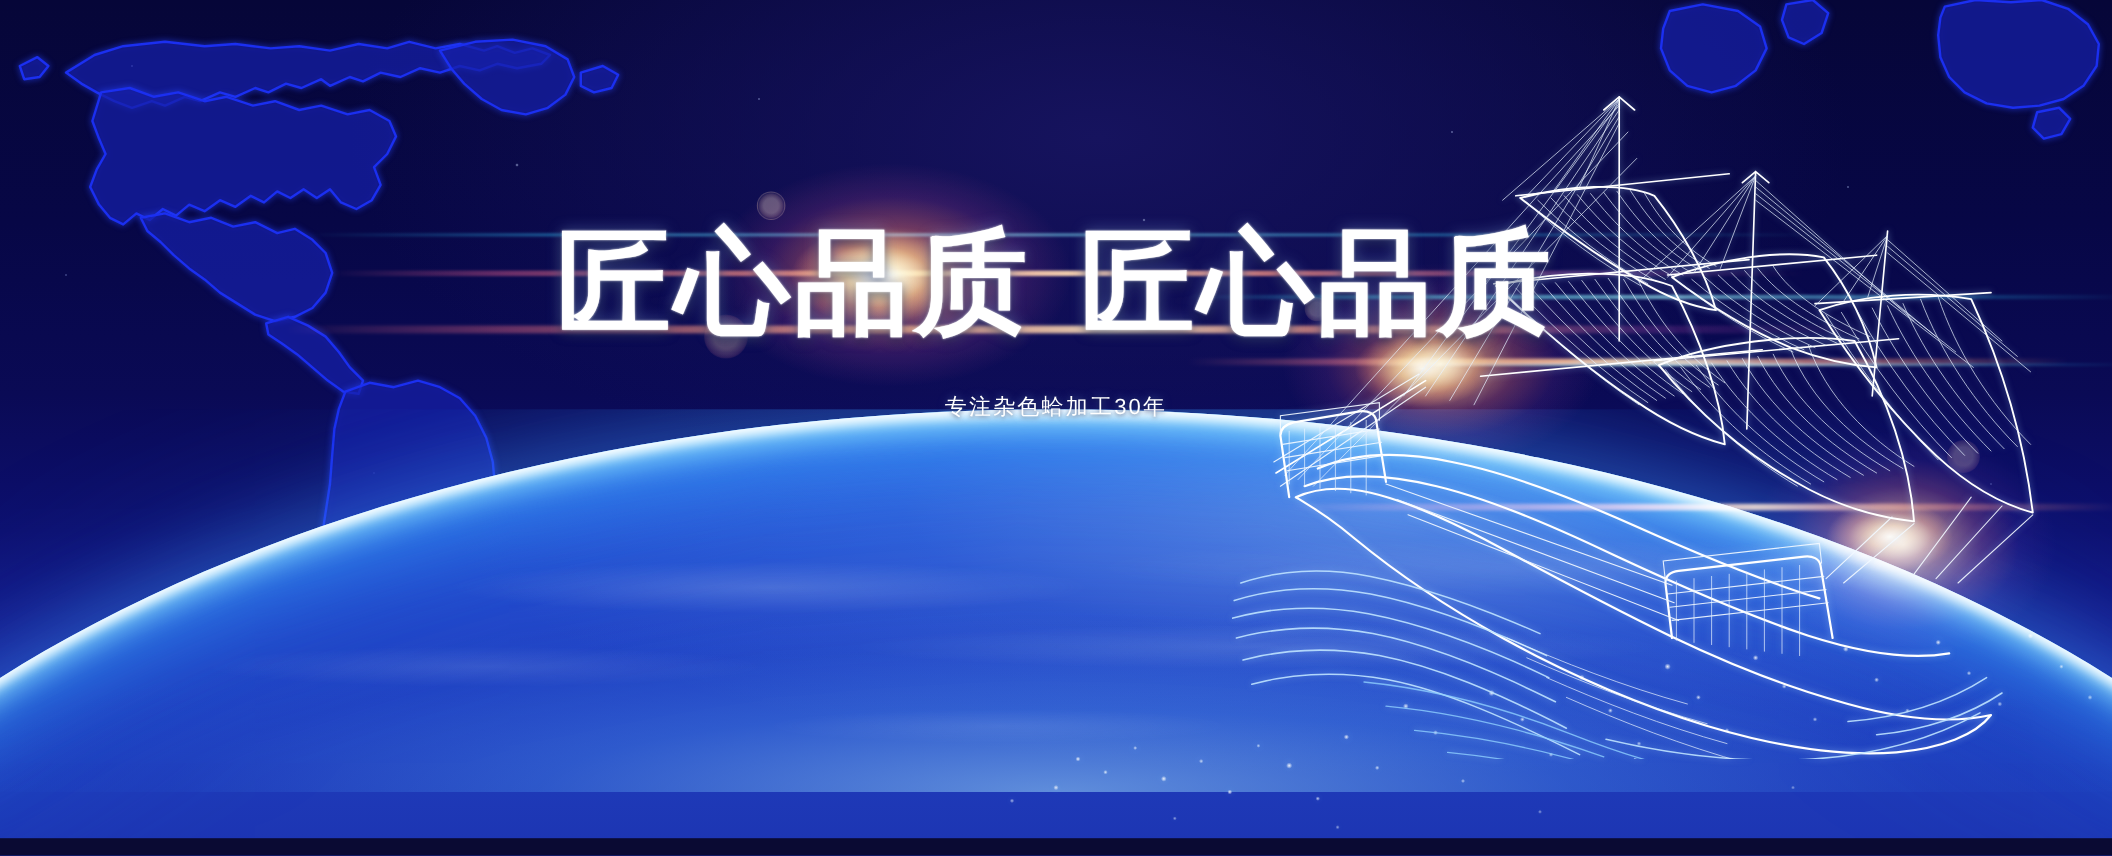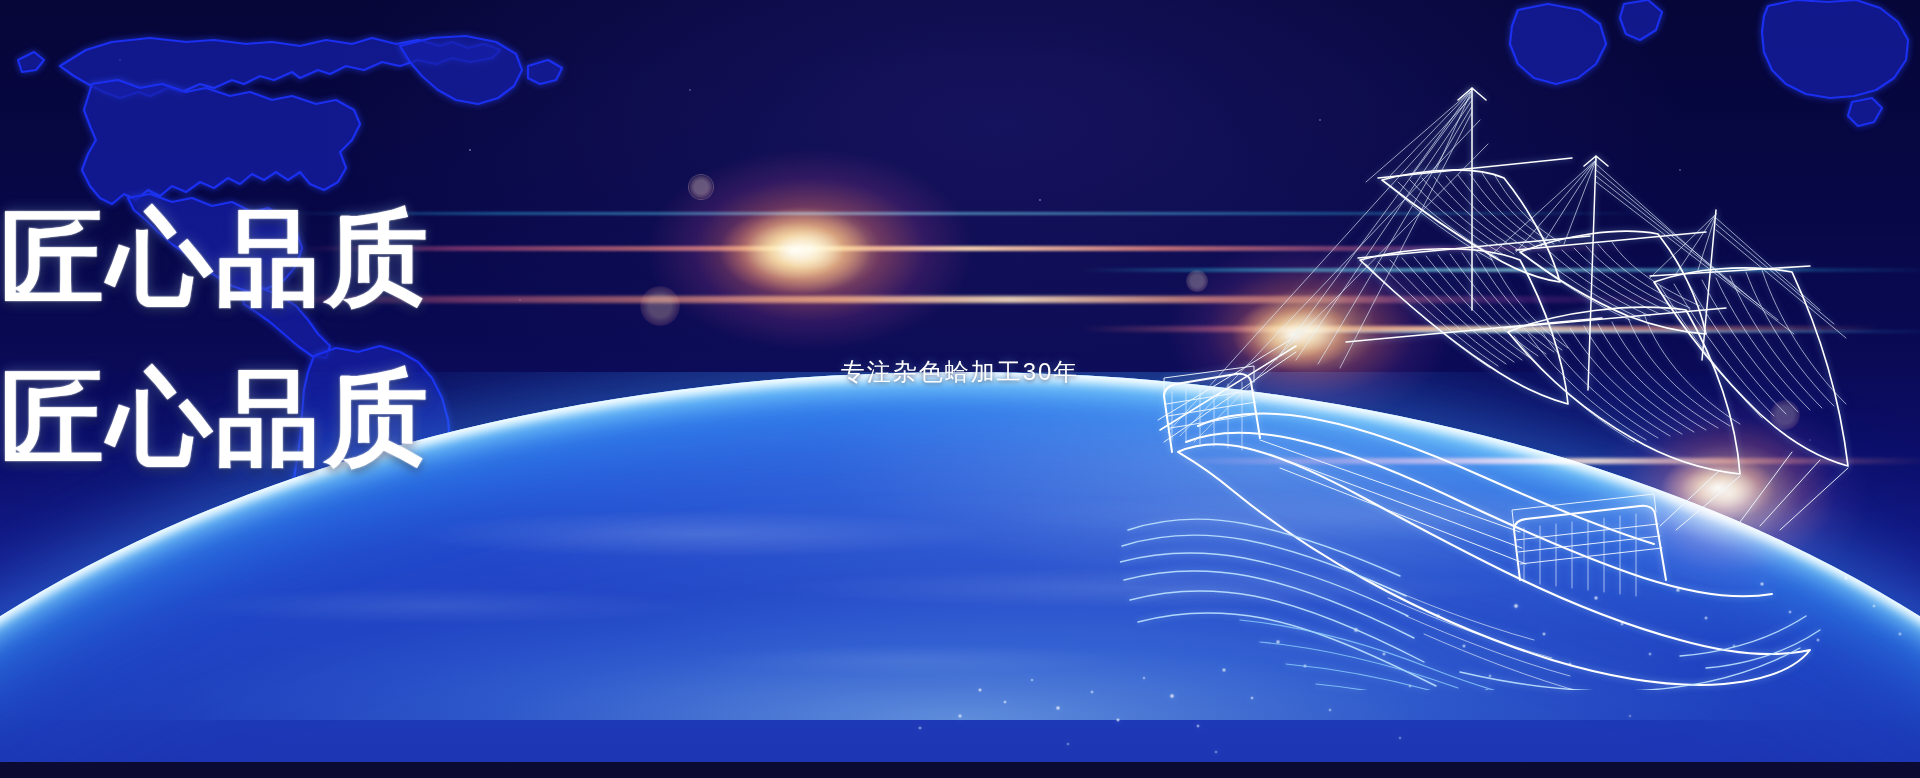--- a/index.html
+++ b/index.html
@@ -308,39 +308,38 @@
     pointer-events:none;
   }
   .title-row{
     position:absolute;
     left:0; top:200px; width:100%;
     display:flex;
     justify-content:center;
     align-items:baseline;
     gap:44px;
     pointer-events:auto;
-    flex-direction:column;
   }
   .title-part{
     font-family:"Liberation Sans", sans-serif;
     font-size:104px;
     font-weight:700;
     color:#ffffff;
     letter-spacing:4px;
     line-height:1.12;
     white-space:nowrap;
     text-shadow:
        0 0 2px rgba(255,255,255,.95),
        0 0 14px rgba(150,185,255,.42),
        0 3px 10px rgba(0,0,20,.55);
   }
   .subtitle{
     position:absolute;
     left:0; top:356px; width:100%;
-    font-size:24px;
+    font-size:20px;
     font-weight:400;
     color:#ffffff;
     letter-spacing:2px;
     text-align:center;
     pointer-events:auto;
     text-shadow:0 0 8px rgba(120,170,255,.55), 0 1px 4px rgba(0,0,25,.6);
   }
 
   
   .bottom-band{

